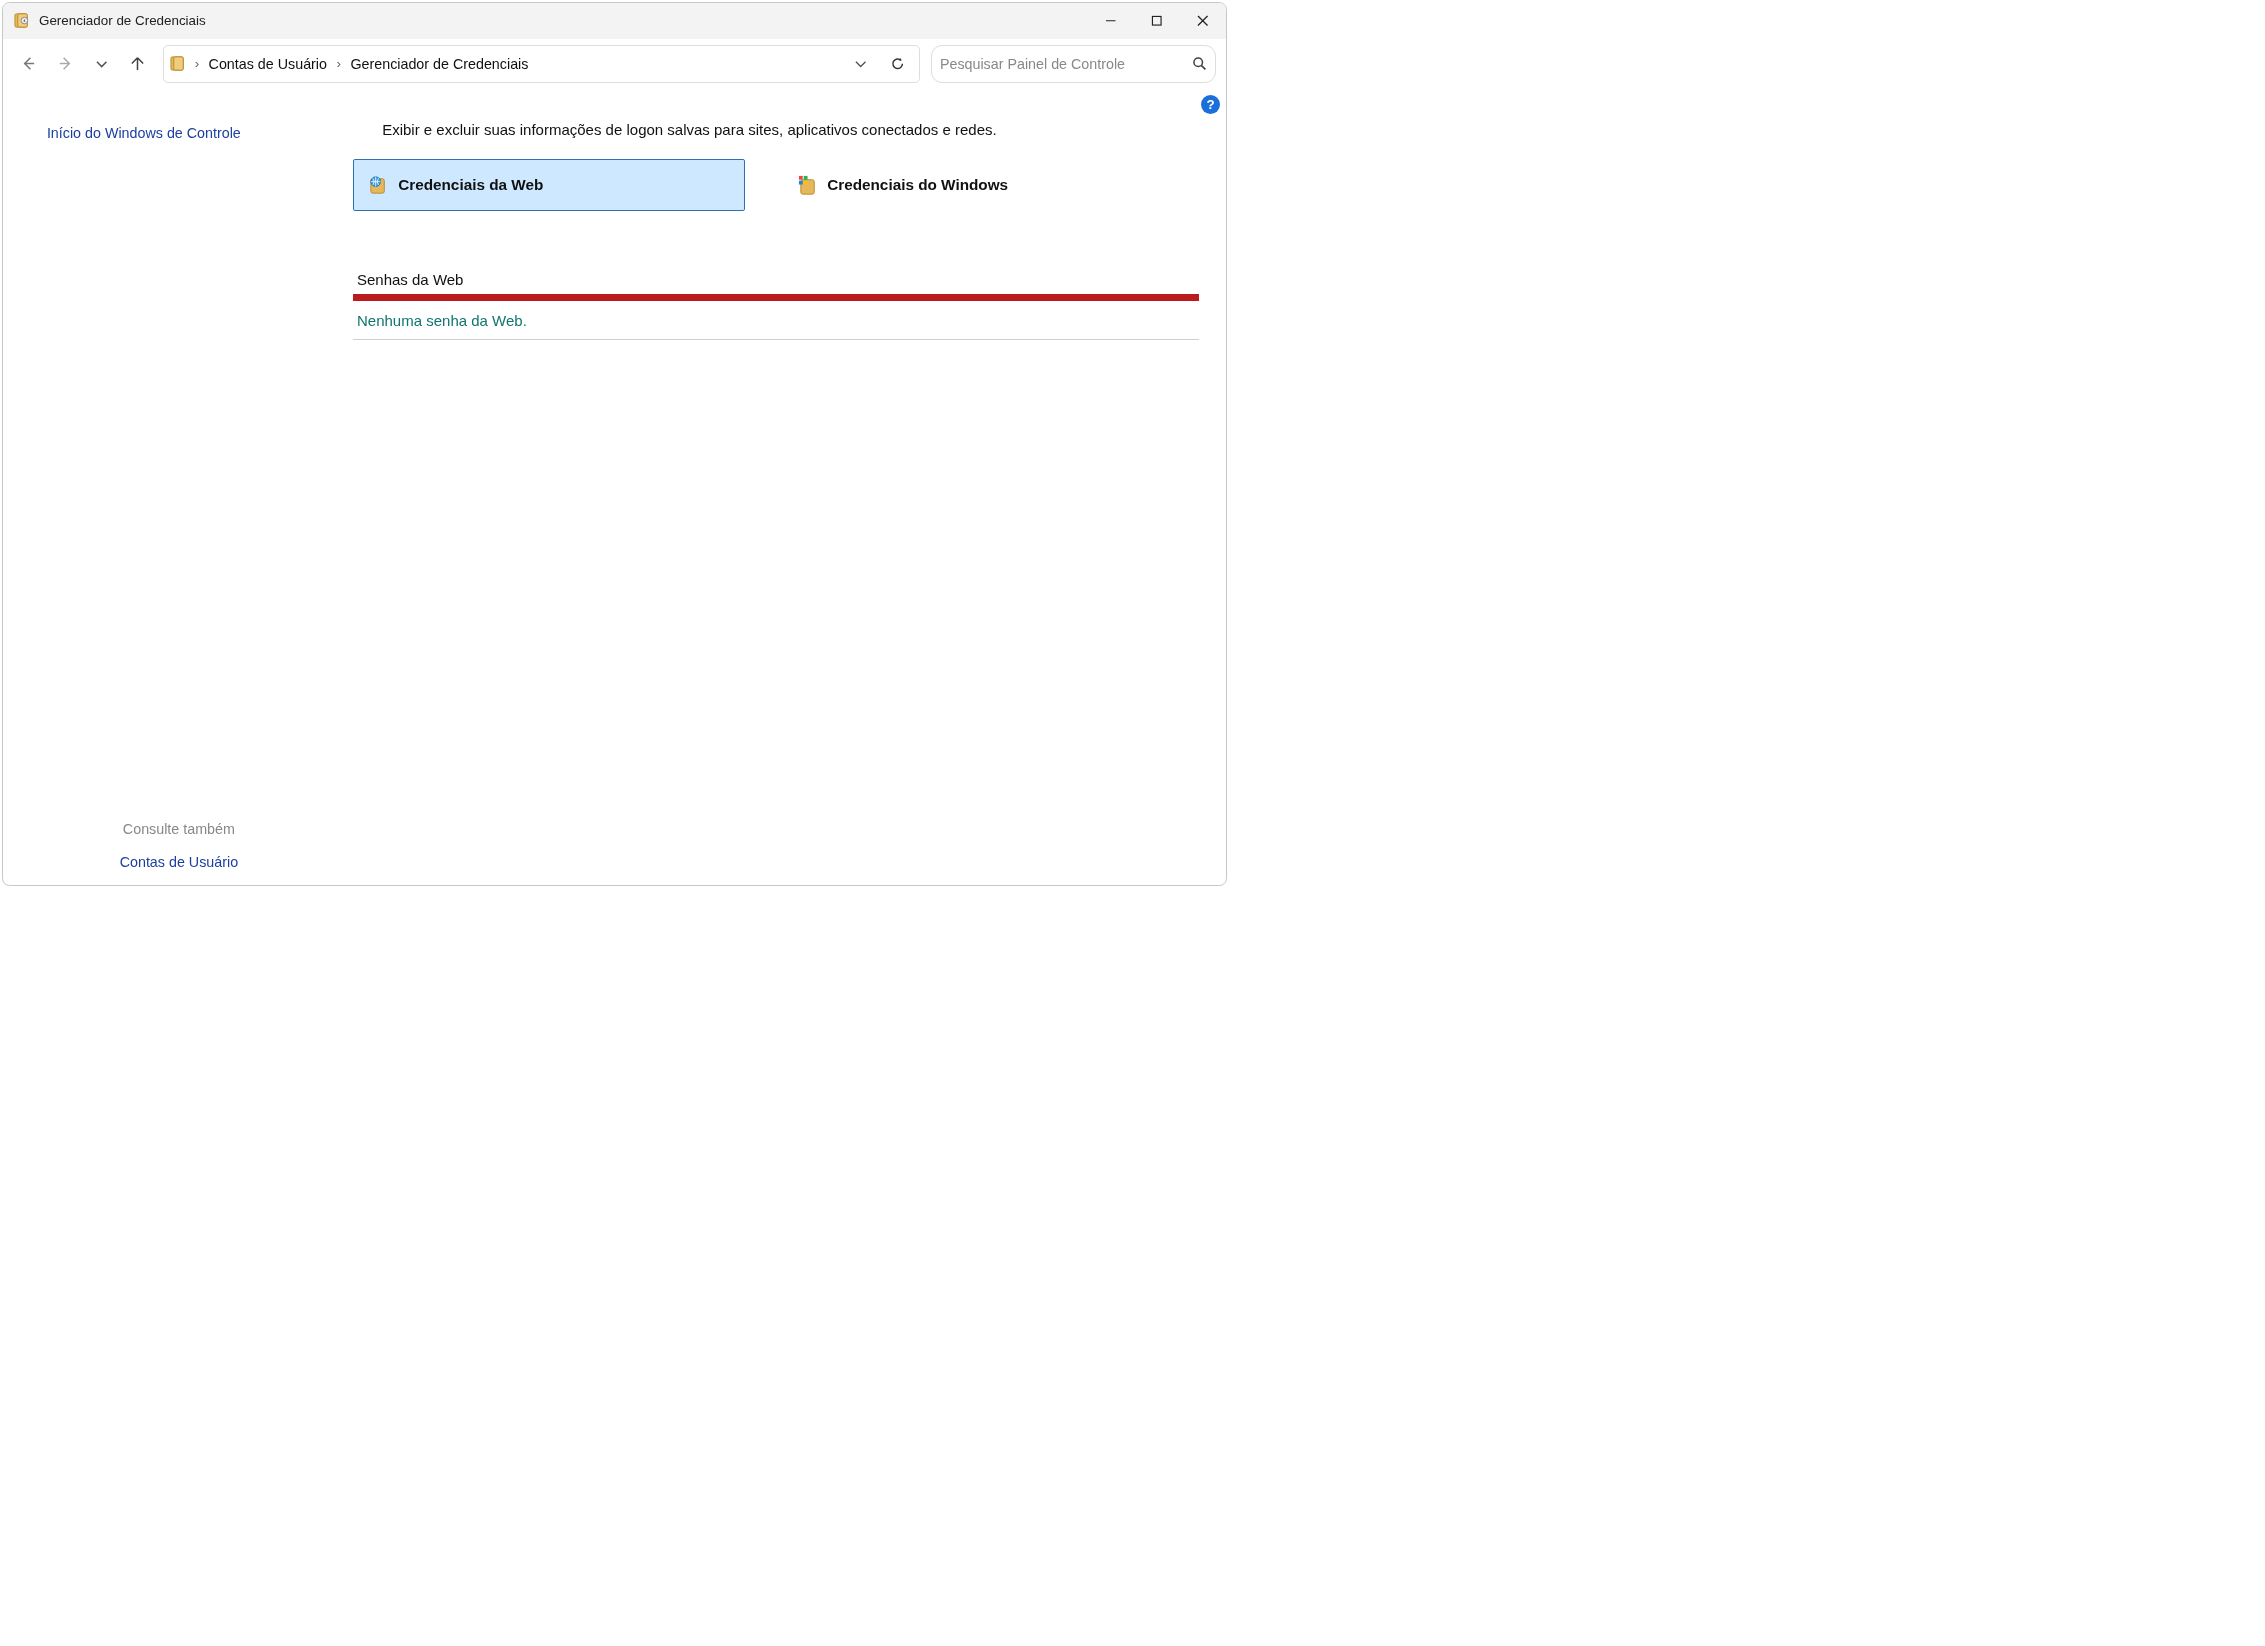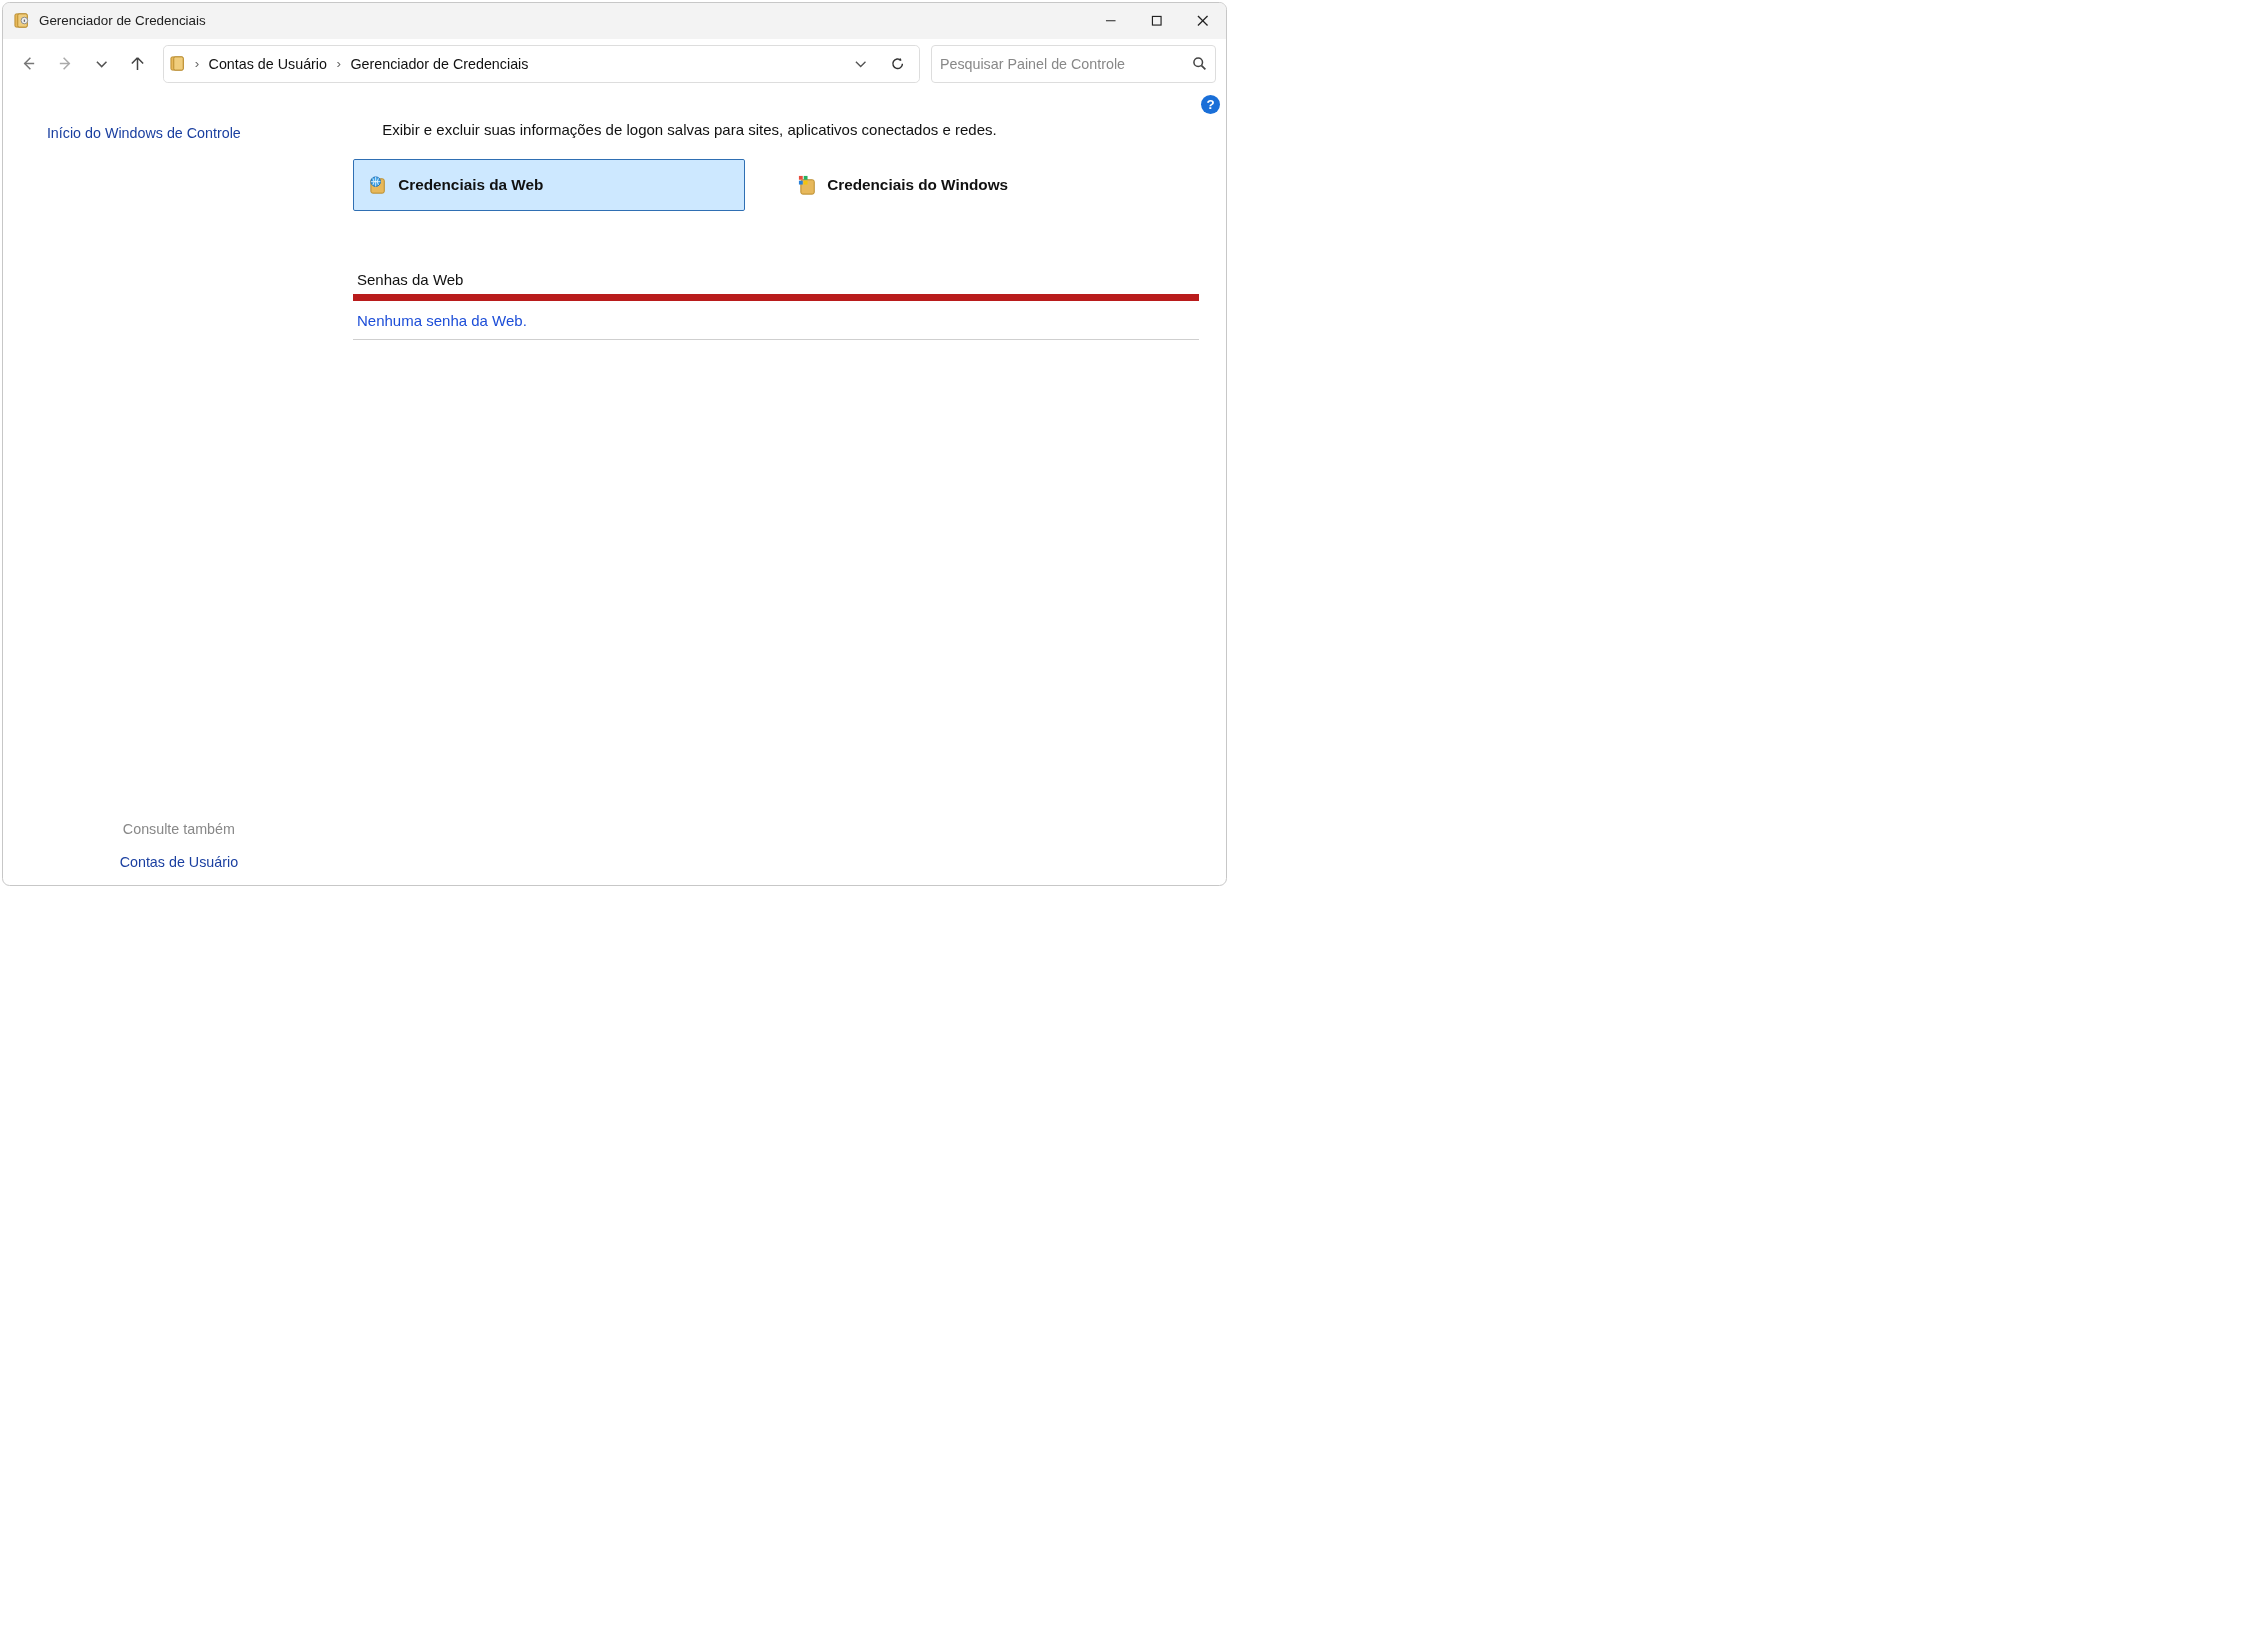--- a/index.html
+++ b/index.html
@@ -88,21 +88,21 @@
   .addr-bar .spacer { flex: 1; }
   .addr-btn {
     width: 31px; height: 31px;
     display: flex; align-items: center; justify-content: center;
     color: #333;
   }
   .search-box {
     width: 285px;
     height: 38px;
     border: 1px solid #ddd;
-    border-radius: 4px;
+    border-radius: 11px;
     display: flex;
     align-items: center;
     padding: 0 7.6px;
     margin-left: 7.6px;
     color: #888;
   }
   .search-box input {
     border: none;
     outline: none;
     flex: 1;
@@ -198,21 +198,21 @@
   }
   .section-head {
     font-size: 15px;
     color: #111;
     padding: 5.7px 3.8px;
     border-bottom: 7px solid #b91c1c;
     margin-bottom: 3.8px;
   }
   .section-body {
     font-size: 15px;
-    color: #1d4ed8;
+    color: #0f766e;
     padding: 7.6px 3.8px 9.6px 3.8px;
     border-bottom: 1px solid #cfcfcf;
   }
   svg { display: block; }
 </style>
 </head>
 <body>
 
 <div class="window">
 

